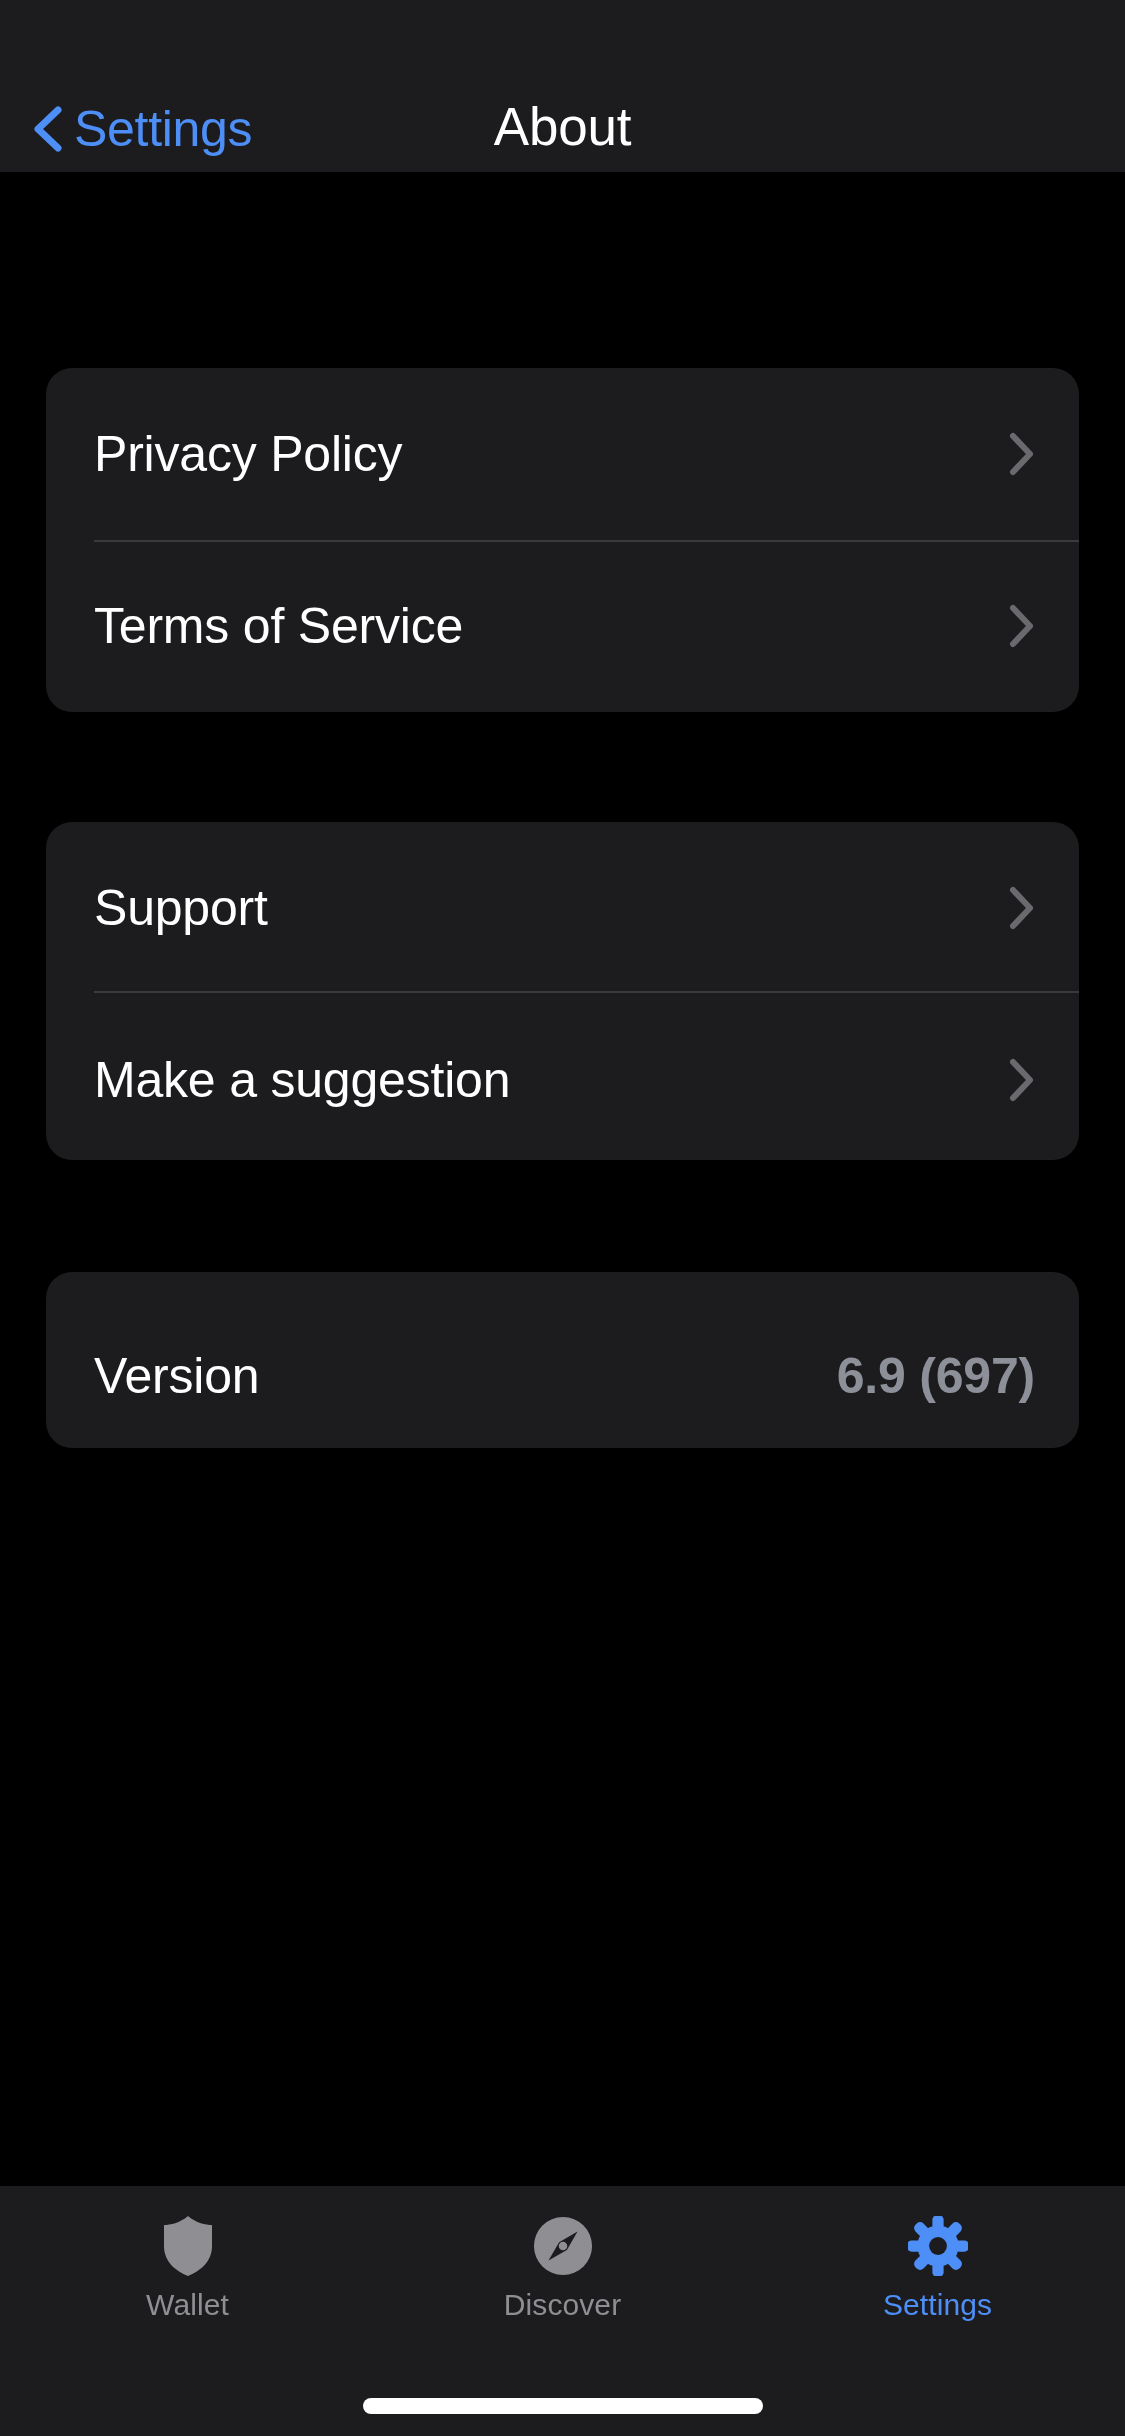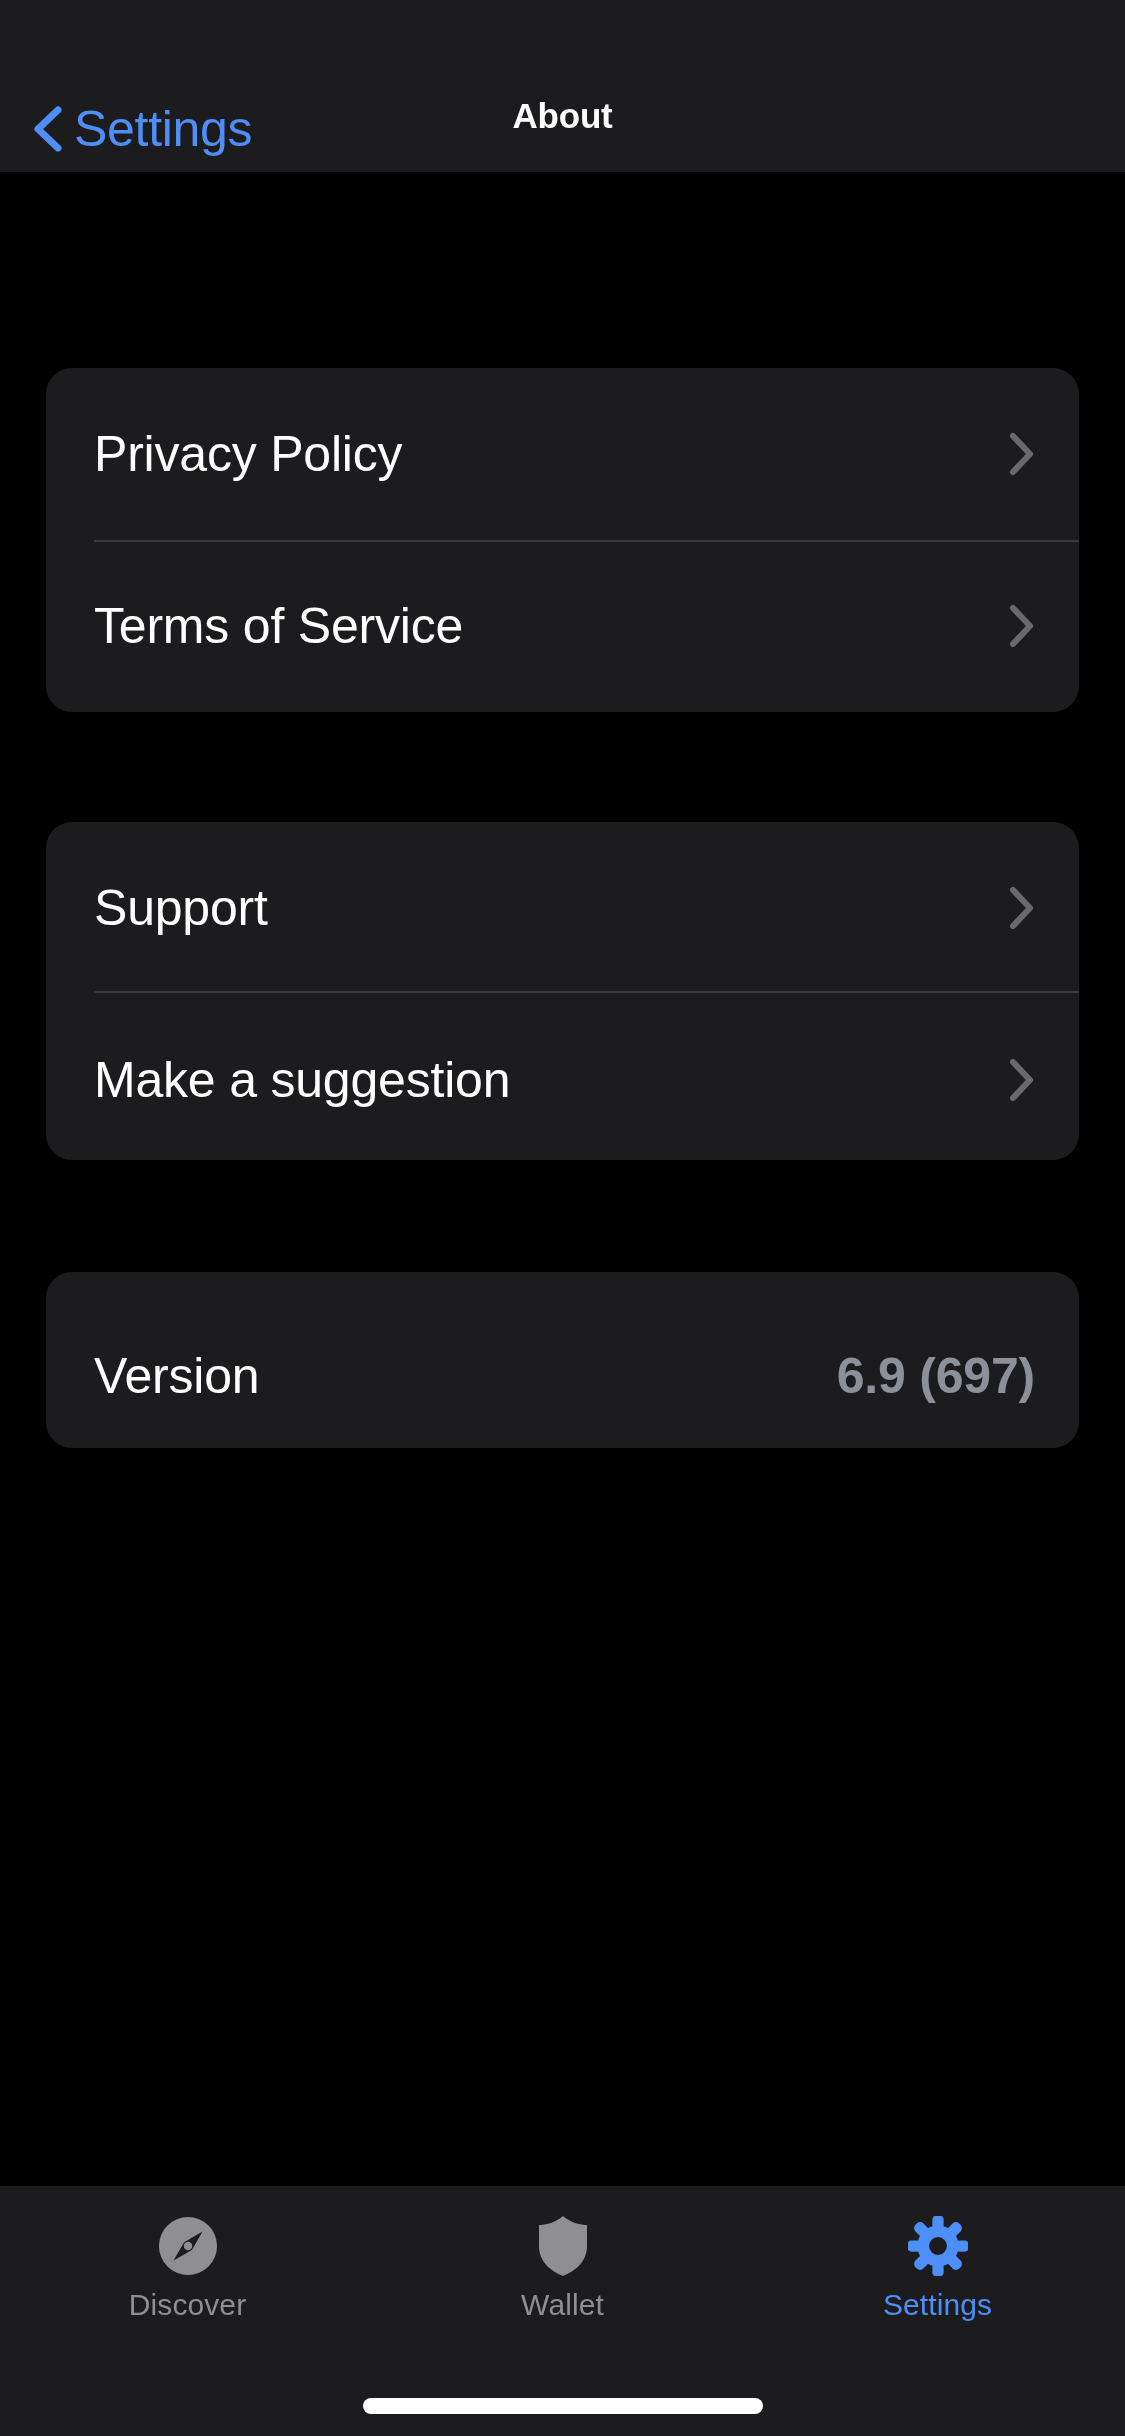--- a/index.html
+++ b/index.html
@@ -55,21 +55,21 @@
     position:absolute; left:30px; top:93px; height:72px;
     display:flex; align-items:center; gap:10px; cursor:pointer;
   }
   .nav-back .chev{ width:34px; height:46px; display:block; }
   .nav-back .lbl{
     font-size:50px; color:#4e8ef7; letter-spacing:-0.3px; line-height:1;
     font-weight:400;
   }
   .nav-title{
     position:absolute; left:0; right:0; top:96px;
-    text-align:center; font-size:35px; font-weight:700; color:#fff;
+    text-align:center; font-size:53px; font-weight:400; color:#fff;
     letter-spacing:-0.2px;
   }
 
   
   .content{ position:absolute; top:172px; left:0; right:0; bottom:250px; background:#000; }
 
   .card{
     position:absolute; left:46px; right:46px;
     background:#1c1c1e; border-radius:26px; overflow:hidden;
   }
@@ -202,36 +202,36 @@
         <span class="value">6.9 (697)</span>
       </div>
     </div>
 
   </div>
 
   <div class="tabbar">
 
     <div class="tab">
       <span class="ico">
+        <svg viewBox="0 0 56 64" width="56" height="64">
+          <path d="M28 2 C20 9 10 11 4 11 L4 32 C4 48 16 57 28 62 C40 57 52 48 52 32 L52 11 C46 11 36 9 28 2 Z" fill="#8e8e93"></path>
+        </svg>
+      </span>
+      <span class="tlabel">Wallet</span>
+    </div>
+
+    <div class="tab">
+      <span class="ico">
         <svg viewBox="0 0 64 64" width="62" height="62">
           <circle cx="32" cy="32" r="30" fill="#8e8e93"></circle>
           <path d="M47 17 L36 36 L17 47 L28 28 Z" fill="#1c1c1e"></path>
           <circle cx="32" cy="32" r="4.4" fill="#8e8e93"></circle>
         </svg>
       </span>
       <span class="tlabel">Discover</span>
-    </div>
-
-    <div class="tab">
-      <span class="ico">
-        <svg viewBox="0 0 56 64" width="56" height="64">
-          <path d="M28 2 C20 9 10 11 4 11 L4 32 C4 48 16 57 28 62 C40 57 52 48 52 32 L52 11 C46 11 36 9 28 2 Z" fill="#8e8e93"></path>
-        </svg>
-      </span>
-      <span class="tlabel">Wallet</span>
     </div>
 
     <div class="tab active">
       <span class="ico">
         <svg viewBox="0 0 64 64" width="60" height="60">
           <g fill="#4e8ef7">
             <circle cx="32" cy="32" r="22"></circle>
             <g>
               <rect x="26" y="-1" width="12" height="16" rx="5"></rect>
               <rect x="26" y="49" width="12" height="16" rx="5"></rect>

